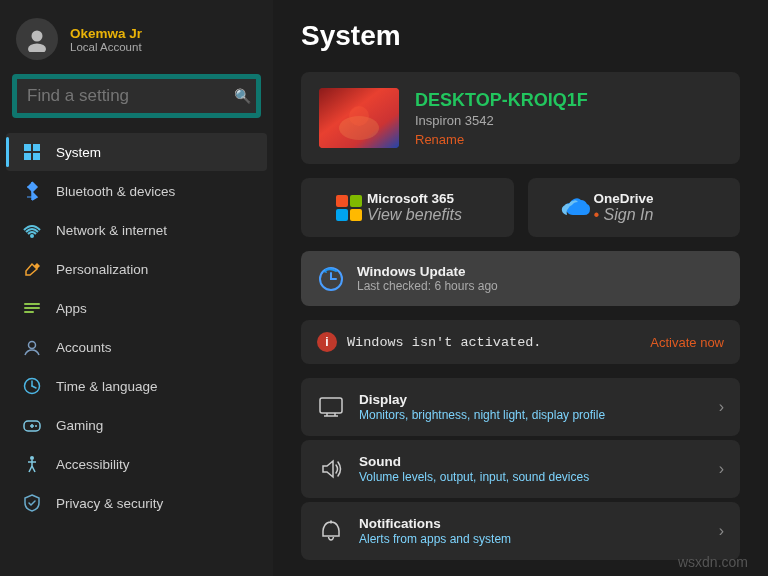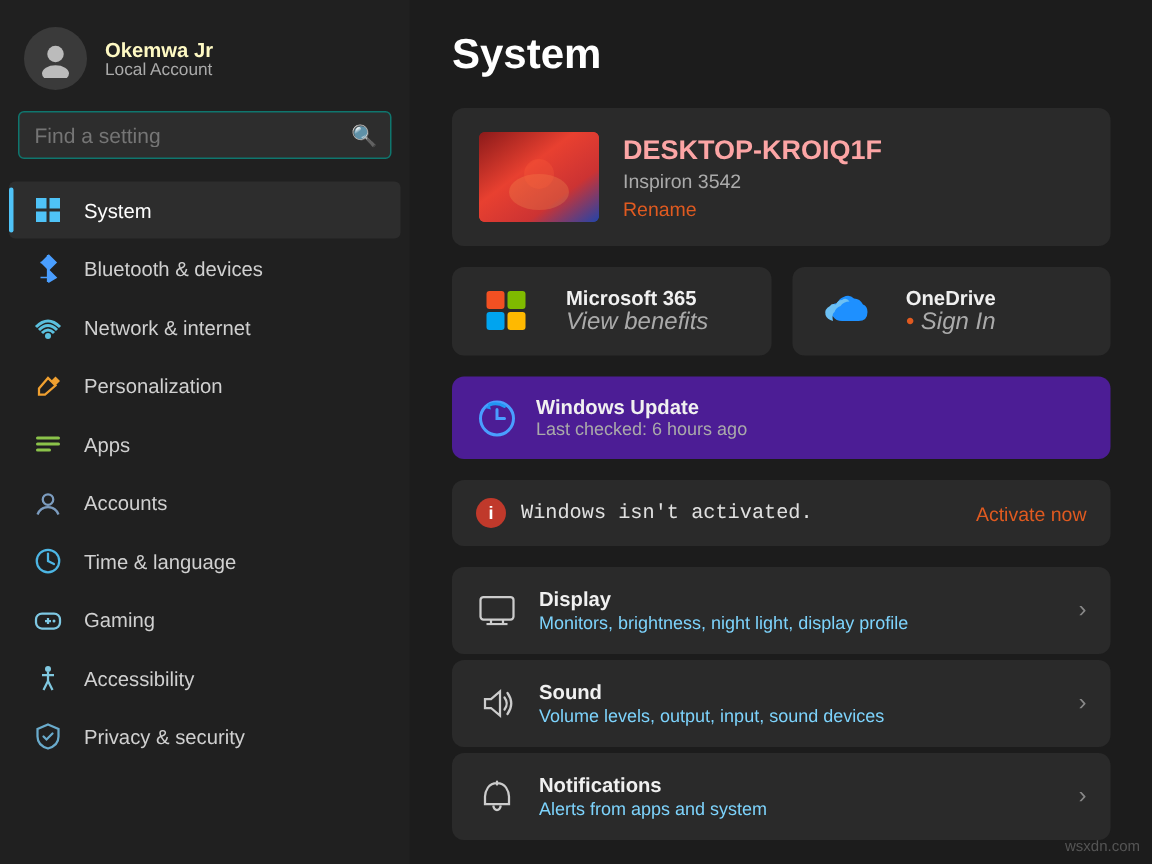--- a/index.html
+++ b/index.html
@@ -48,41 +48,41 @@
     }
 
     .user-info {
       display: flex;
       flex-direction: column;
     }
 
     .user-name {
       font-size: 13.5px;
       font-weight: 600;
-      color: #fef9c3;
+      color: #eab308;
     }
 
     .user-type {
       font-size: 11.5px;
       color: #aaa;
     }
 
     .search-box {
       margin: 0 12px 10px 12px;
       position: relative;
     }
 
     .search-input {
       width: 100%;
       background: #2d2d2d;
-      border: 1px solid #0f766e;
+      border: 5px solid #0f766e;
       border-radius: 4px;
       color: #eab308;
       padding: 7px 32px 7px 10px;
-      font-size: 14px;
+      font-size: 17px;
       outline: none;
     }
 
     .search-icon {
       position: absolute;
       right: 9px;
       top: 50%;
       transform: translateY(-50%);
       color: #aaa;
       font-size: 14px;
@@ -186,21 +186,21 @@
     }
 
     .device-info {
       display: flex;
       flex-direction: column;
     }
 
     .device-name {
       font-size: 18px;
       font-weight: 700;
-      color: #fca5a5;
+      color: #22c55e;
       margin-bottom: 2px;
     }
 
     .device-model {
       font-size: 13px;
       color: #aaa;
       margin-bottom: 4px;
     }
 
     .rename-link {
@@ -214,23 +214,24 @@
     .services-row {
       display: flex;
       gap: 14px;
       margin-bottom: 14px;
     }
 
     .service-card {
       flex: 1;
       background: #2a2a2a;
       border-radius: 8px;
-      padding: 13px 20px;
-      display: flex;
-      gap: 24px;
+      padding: 13px 32px;
+      display: flex;
+      align-items: center;
+      gap: 2px;
       cursor: pointer;
     }
 
     .service-icon {
       width: 32px;
       height: 32px;
       display: flex;
       align-items: center;
       justify-content: center;
       flex-shrink: 0;
@@ -253,21 +254,21 @@
       font-style: italic;
     }
 
     .service-action.dot-orange::before {
       content: '• ';
       color: #e05a20;
     }
 
     
     .update-card {
-      background: #4c1d95;
+      background: #404040;
       border-radius: 8px;
       padding: 13px 16px;
       display: flex;
       align-items: center;
       gap: 12px;
       margin-bottom: 14px;
       cursor: pointer;
     }
 
     .update-icon {
@@ -378,22 +379,22 @@
     .main::-webkit-scrollbar-track { background: transparent; }
     .main::-webkit-scrollbar-thumb { background: #444; border-radius: 3px; }
     .nav-items::-webkit-scrollbar { width: 4px; }
     .nav-items::-webkit-scrollbar-track { background: transparent; }
     .nav-items::-webkit-scrollbar-thumb { background: #383838; border-radius: 2px; }
 
     
     .watermark {
       position: fixed;
       bottom: 6px;
-      right: 8px;
-      font-size: 10px;
+      right: 20px;
+      font-size: 14px;
       color: #555;
       pointer-events: none;
     }
   </style>
 </head>
 <body>
 
 <div class="sidebar">
 
   <div class="user-section">

